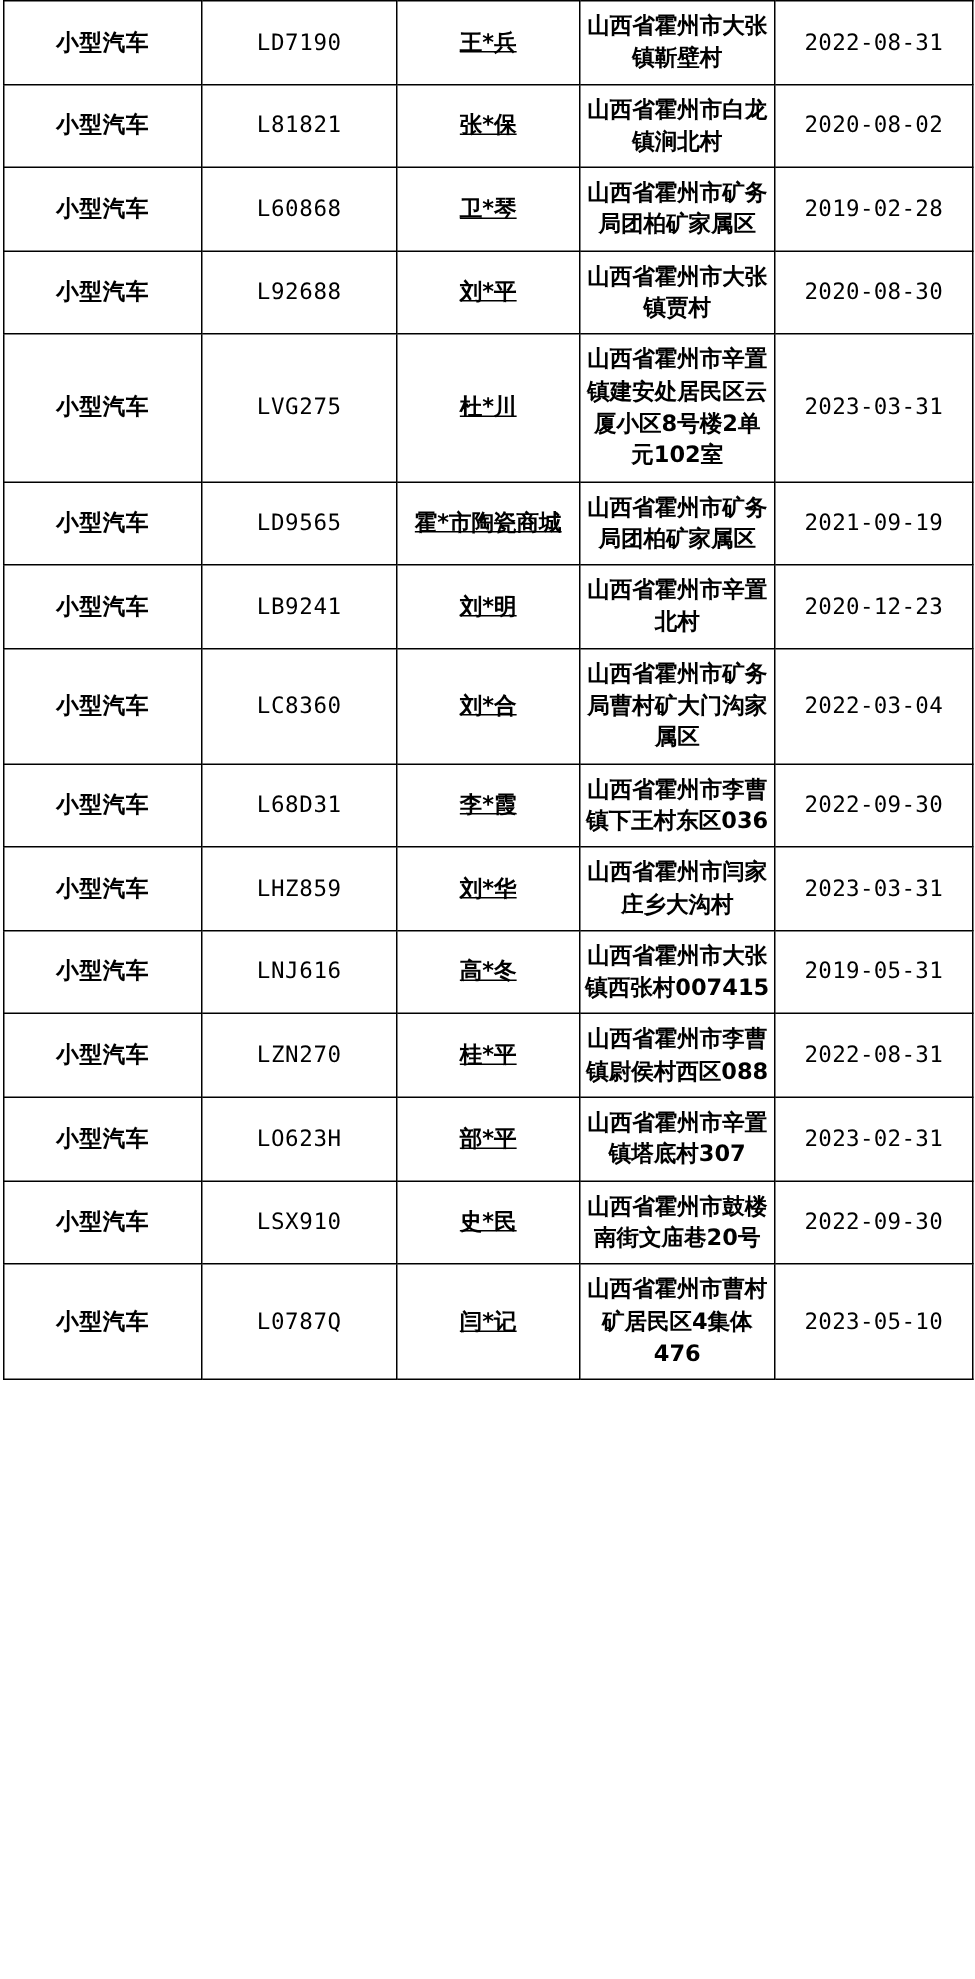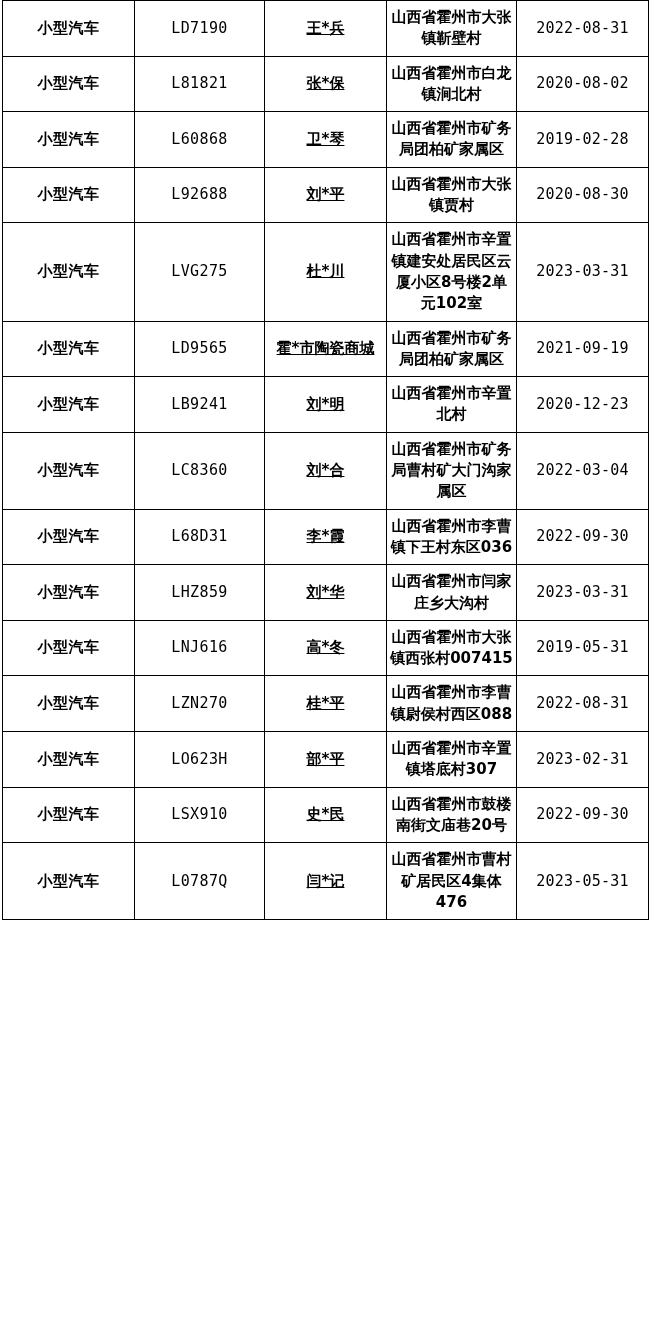--- a/index.html
+++ b/index.html
@@ -177,17 +177,17 @@
         <td class="cell-plate">LSX910</td>
         <td class="cell-owner">史*民</td>
         <td class="cell-addr">山西省霍州市鼓楼南街文庙巷20号</td>
         <td class="cell-date">2022-09-30</td>
       </tr>
       <tr>
         <td class="cell-type">小型汽车</td>
         <td class="cell-plate">L0787Q</td>
         <td class="cell-owner">闫*记</td>
         <td class="cell-addr">山西省霍州市曹村矿居民区4集体476</td>
-        <td class="cell-date">2023-05-31</td>
+        <td class="cell-date">2023-05-10</td>
       </tr>
     </tbody>
   </table>
 </div>
 
 </body></html>

